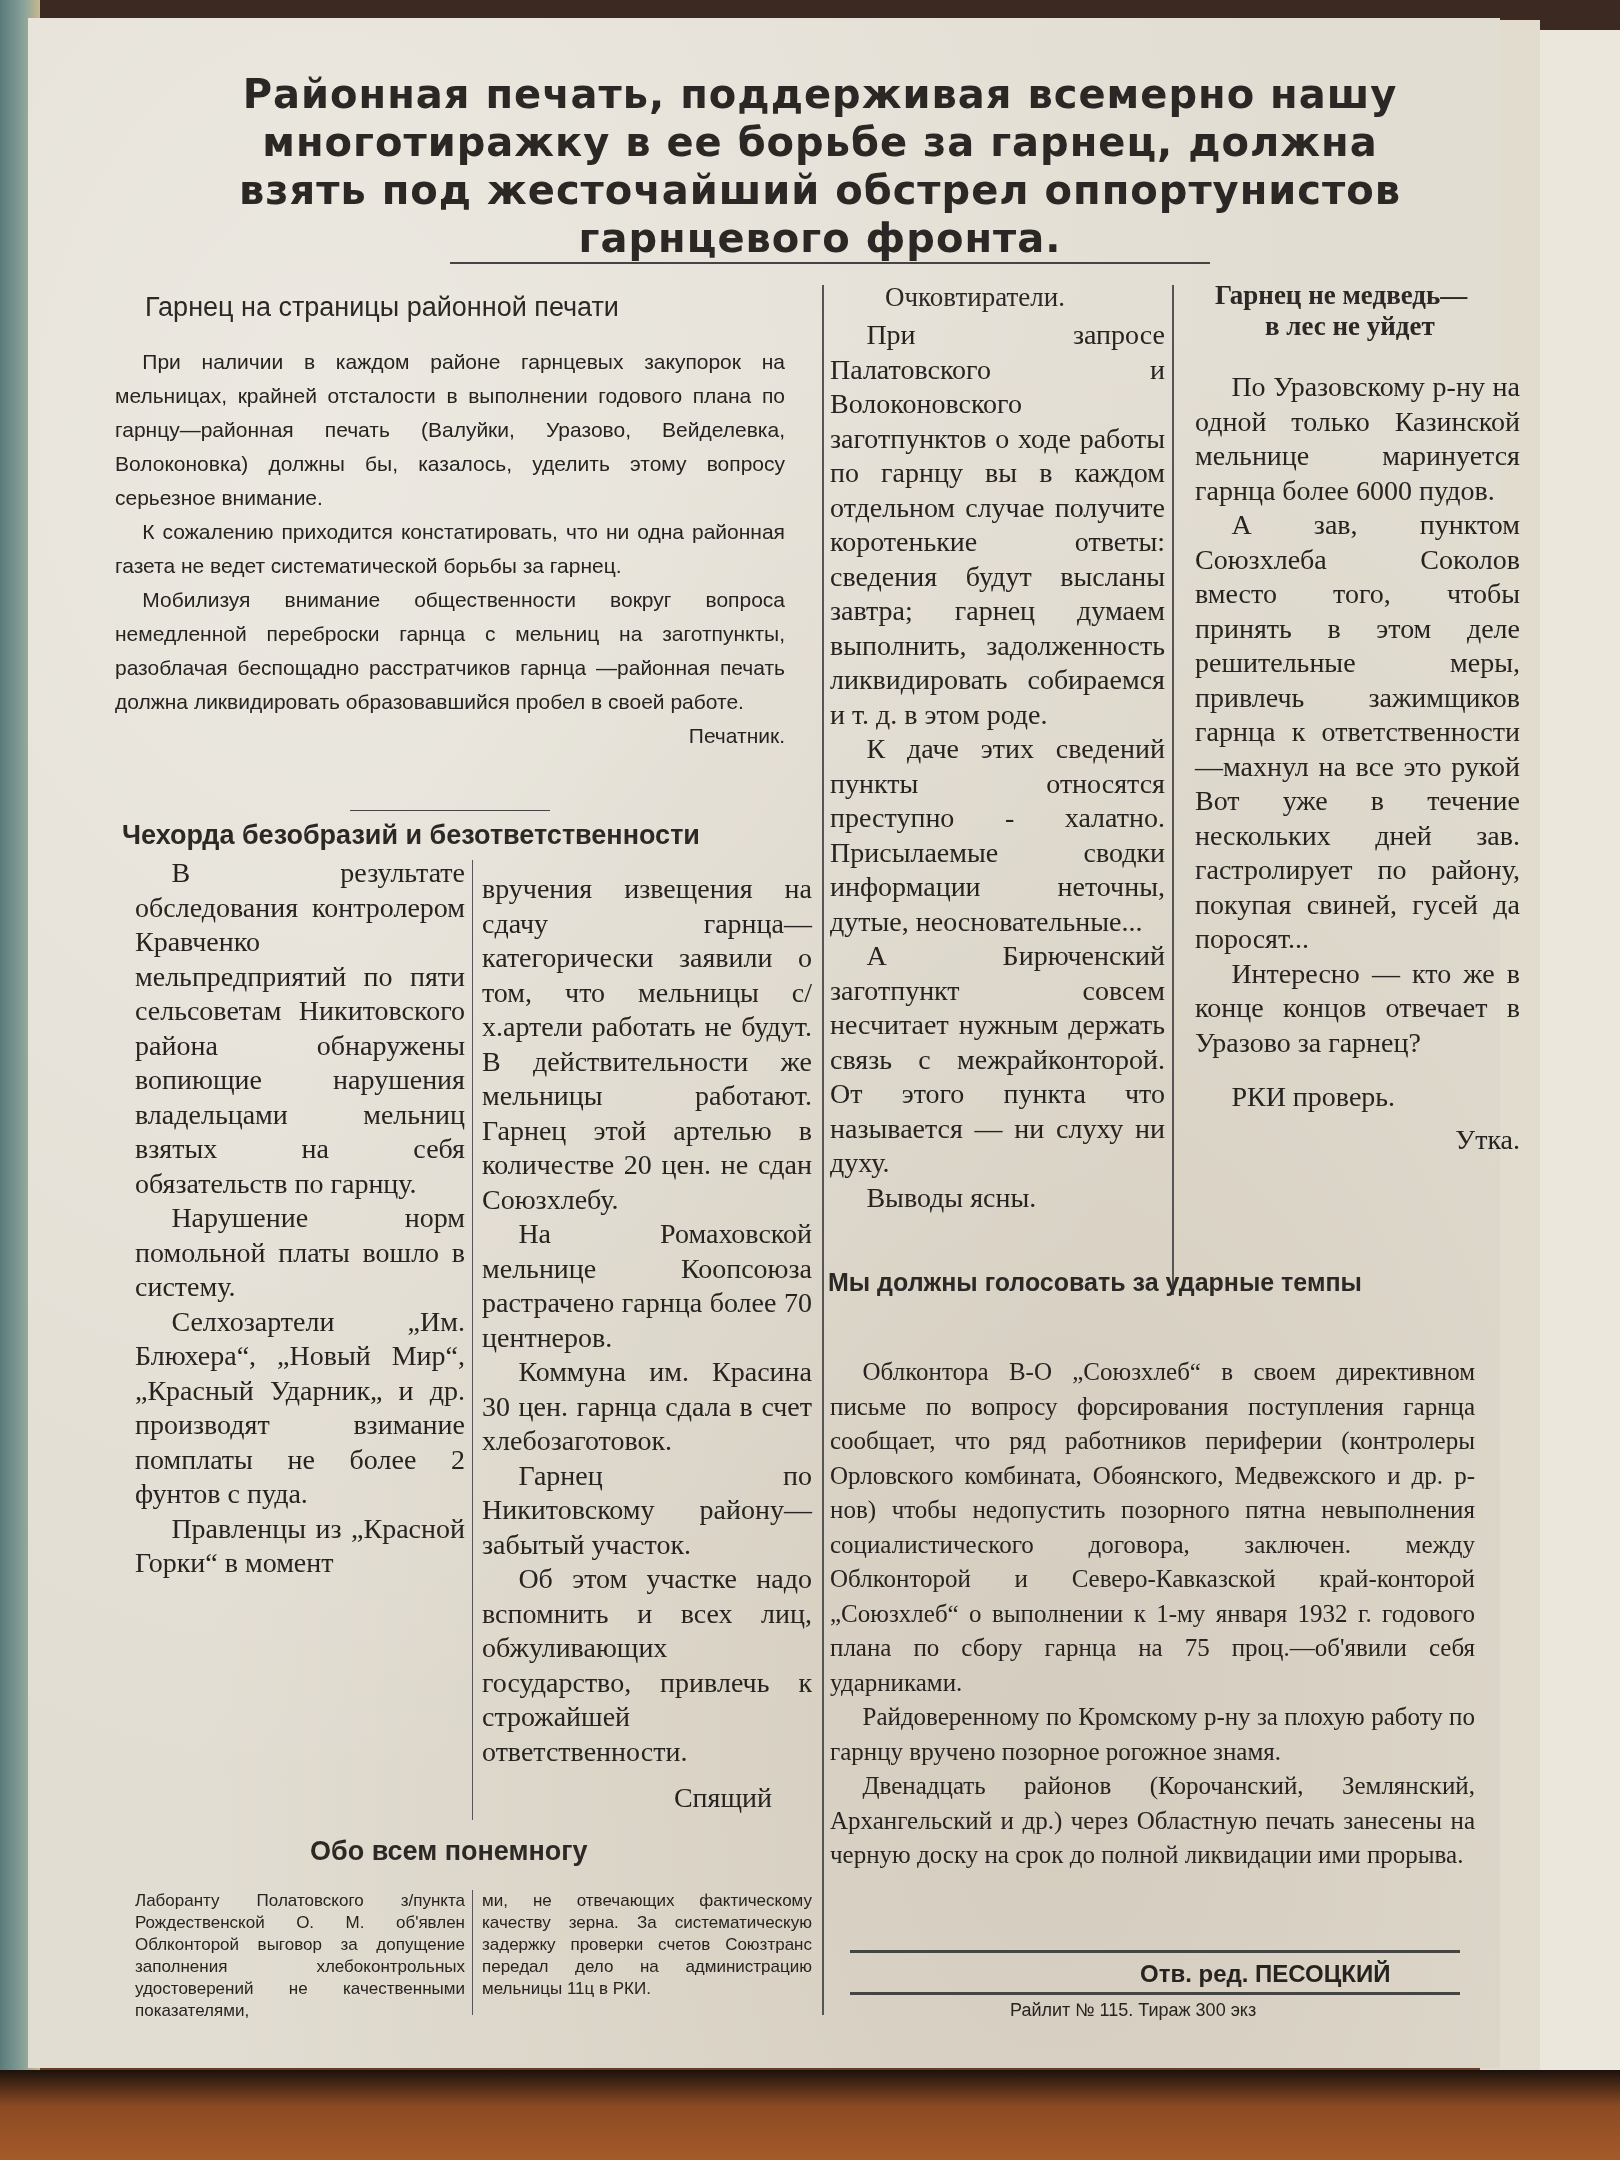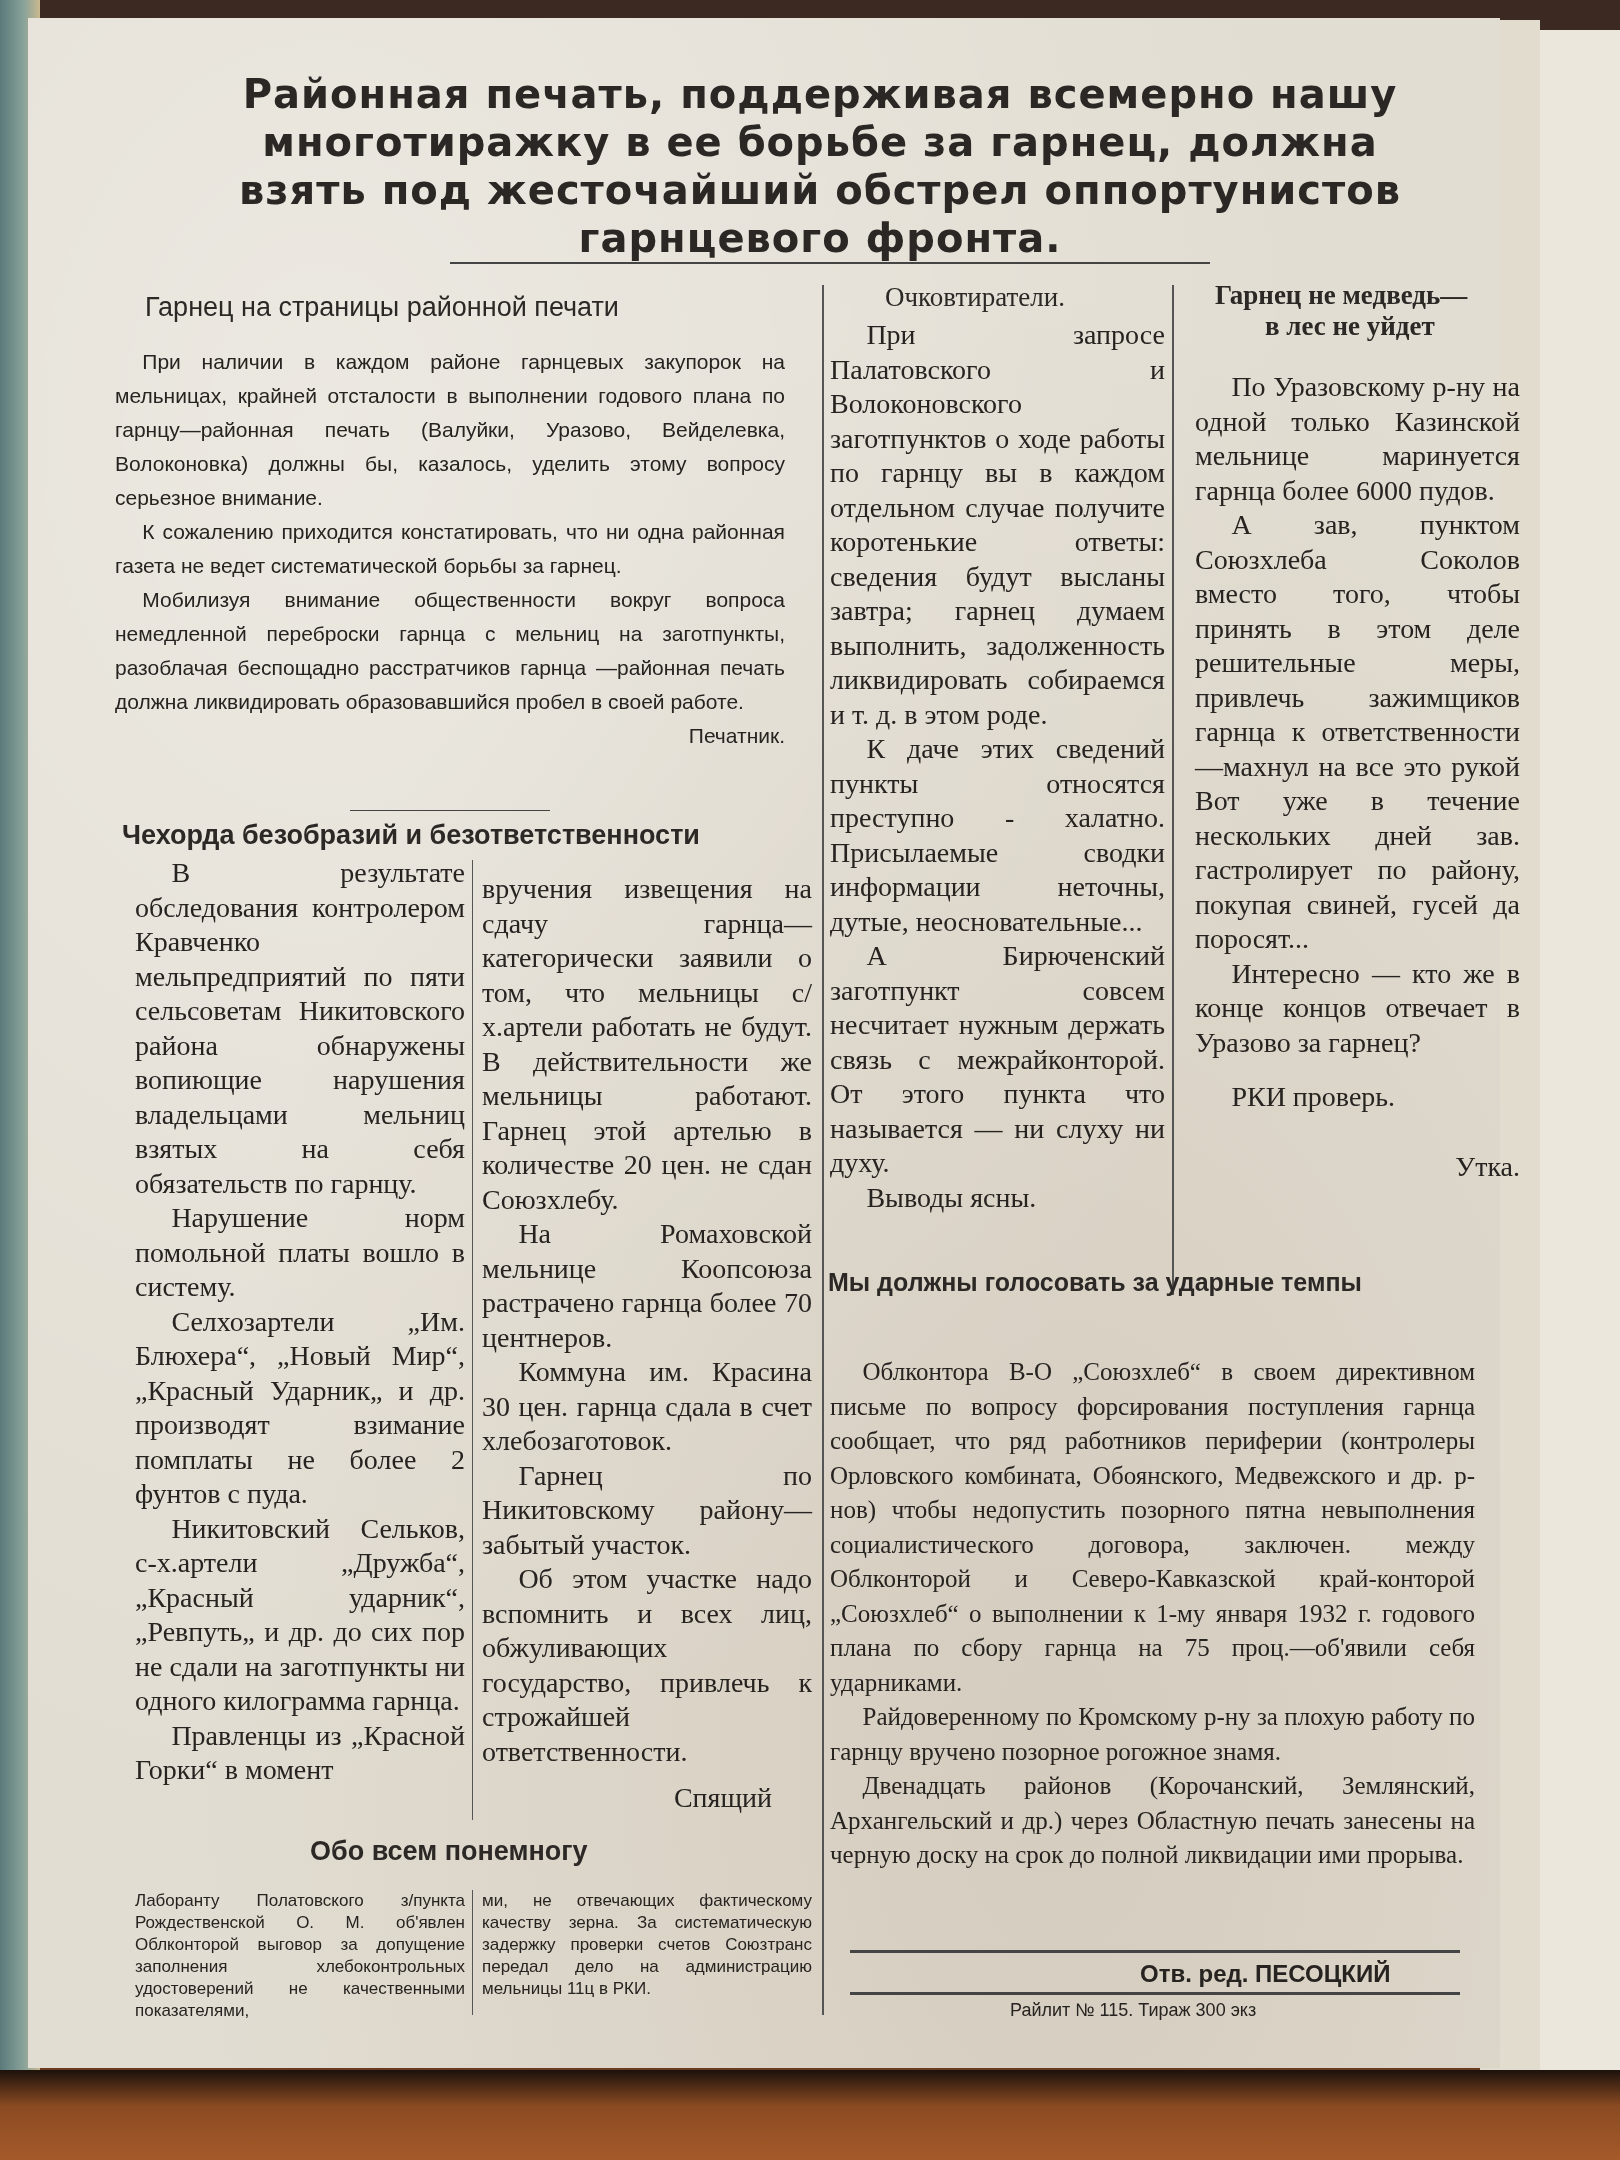--- a/index.html
+++ b/index.html
@@ -67,29 +67,28 @@
 
 <div class="h2 h2b" style="left:1215px;top:280px;font-family:'Liberation Serif',serif;">
   <div>Гарнец не медведь—</div>
   <div style="padding-left:50px;">в лес не уйдет</div>
 </div>
 <div class="col" style="left:1195px;top:370px;width:325px;">
   <p>По Уразовскому р-ну на одной только Казинской мельнице маринуется гарнца более 6000 пудов.</p>
   <p>А зав, пунктом Союзхлеба Соколов вместо того, чтобы принять в этом деле решительные меры, привлечь зажимщиков гарнца к ответственности—махнул на все это рукой Вот уже в течение нескольких дней зав. гастролирует по району, покупая свиней, гусей да поросят...</p>
   <p>Интересно — кто же в конце концов отвечает в Уразово за гарнец?</p>
   <p style="margin-top:20px;">РКИ проверь.</p>
-  <span class="sign" style="margin-top:35px;">Утка.</span>
+  <span class="sign" style="margin-top:8px;">Утка.</span>
 </div>
 
 <div class="h2 h2b" style="left:122px;top:820px;">Чехорда безобразий и безответственности</div>
 <div class="col" style="left:135px;top:856px;width:330px;">
   <p>В результате обследования контролером Кравченко мельпредприятий по пяти сельсоветам Никитовского района обнаружены вопиющие нарушения владельцами мельниц взятых на себя обязательств по гарнцу.</p>
   <p>Нарушение норм помольной платы вошло в систему.</p>
   <p>Селхозартели „Им. Блюхера“, „Новый Мир“, „Красный Ударник„ и др. производят взимание помплаты не более 2 фунтов с пуда.</p>
-  <p>Никитовский Сельков, с-х.артели „Дружба“, „Красный ударник“, „Ревпуть„ и др. до сих пор не сдали на заготпункты ни одного килограмма гарнца.</p>
   <p>Правленцы из „Красной Горки“ в момент</p>
 </div>
 <div class="vrule" style="left:472px;top:860px;height:960px;width:1px;"></div>
 <div class="col" style="left:482px;top:856px;width:330px;">
   <p style="text-indent:0;margin-top:16px;">вручения извещения на сдачу гарнца—категорически заявили о том, что мельницы с/х.артели работать не будут. В действительности же мельницы работают. Гарнец этой артелью в количестве 20 цен. не сдан Союзхлебу.</p>
   <p>На Ромаховской мельнице Коопсоюза растрачено гарнца более 70 центнеров.</p>
   <p>Коммуна им. Красина 30 цен. гарнца сдала в счет хлебозаготовок.</p>
   <p>Гарнец по Никитовскому району—забытый участок.</p>
   <p>Об этом участке надо вспомнить и всех лиц, обжуливающих государство, привлечь к строжайшей ответственности.</p>
   <span class="sign" style="margin-top:12px;padding-right:40px;">Спящий</span>

